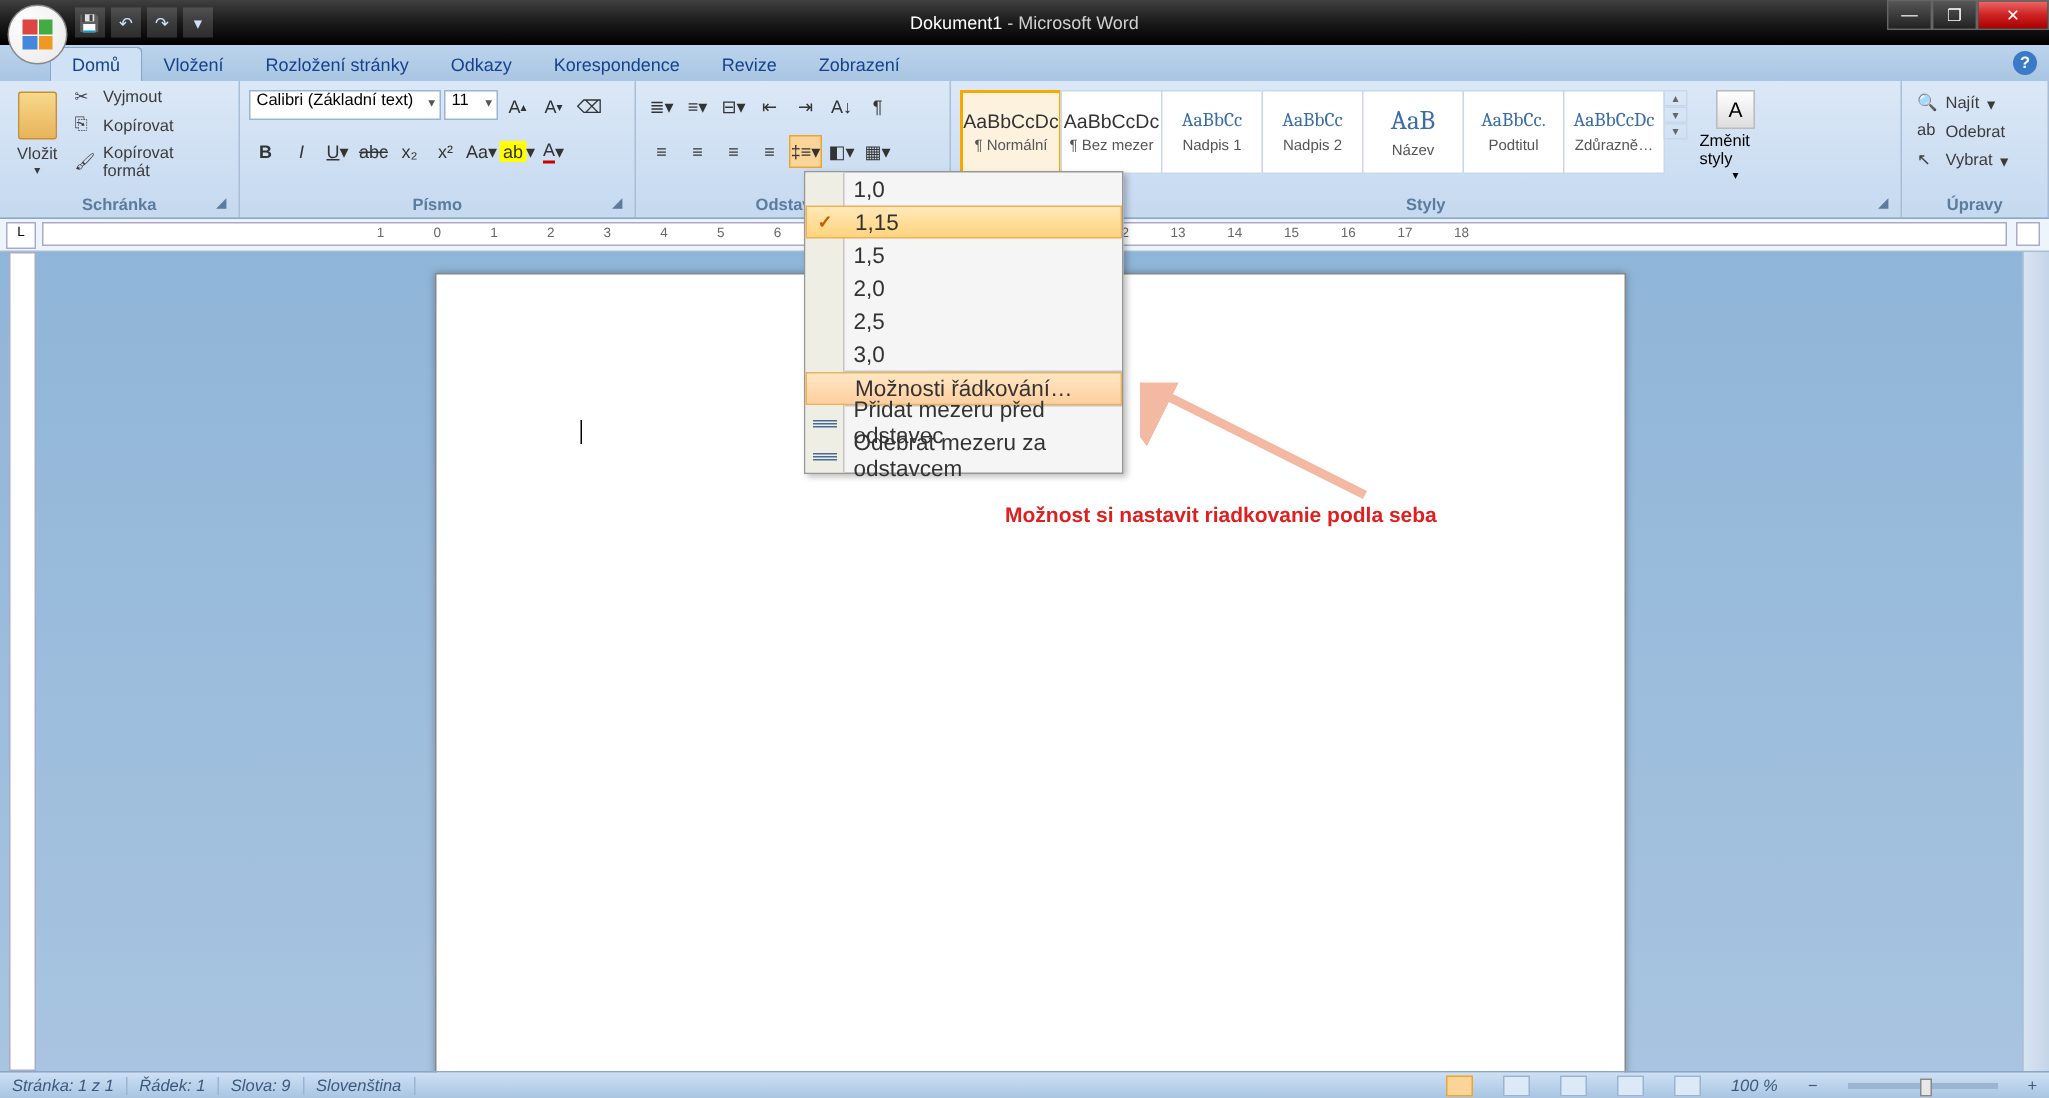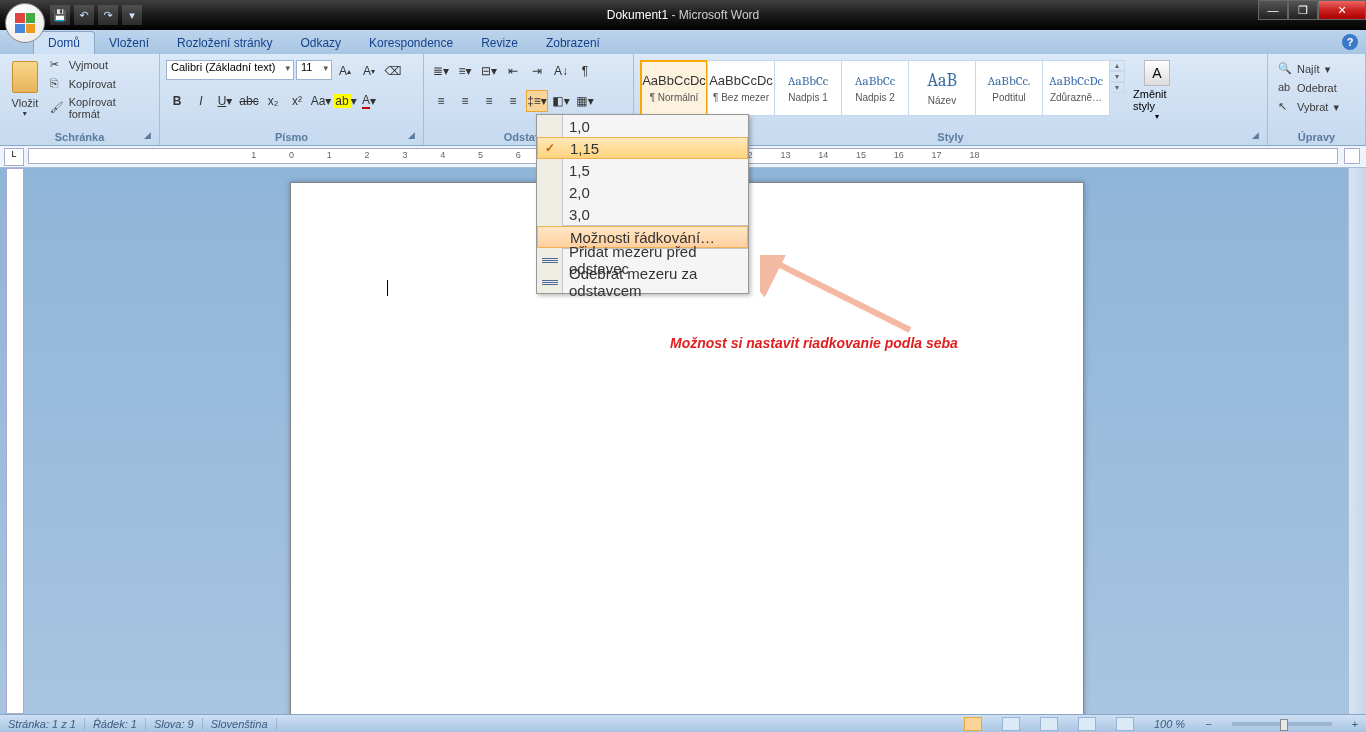--- a/index.html
+++ b/index.html
@@ -82,21 +82,21 @@
 .menu-item { position:relative; height:22px; display:flex; align-items:center; padding-left:32px; font-size:15px; color:#333; }
 .menu-item.checked::before { content:"✓"; position:absolute; left:7px; font-size:12px; color:#c06000; font-weight:bold; }
 .menu-item.checked { background:linear-gradient(to bottom,#ffe8b8,#ffd47e); border:1px solid #f0b056; }
 .menu-item.hover { background:linear-gradient(to bottom,#ffe7c4,#ffcfa0); border:1px solid #f0b056; }
 .menu-sep { height:1px; background:#c5c5c5; margin-left:26px; }
 .menu-icn { position:absolute; left:5px; width:16px; height:16px; display:flex; flex-direction:column; gap:1px; justify-content:center; }
 .menu-icn span { height:1px; background:#4a6a9a; }
 
 
 .arrow { position:absolute; left:760px; top:255px; width:160px; height:80px; pointer-events:none; z-index:45; }
-.annotation { position:absolute; left:670px; top:335px; color:#e02020; font-weight:bold; font-size:14px; z-index:45;font-style:italic; }
+.annotation { position:absolute; left:670px; top:335px; color:#e02020; font-weight:bold; font-size:14px; z-index:45; }
 
 
 .statusbar { position:absolute; bottom:0; left:0; right:0; height:18px; background:linear-gradient(to bottom,#cfe0f4,#a8c5e2); border-top:1px solid #8ba7c7; display:flex; align-items:center; font-size:11px; color:#3b5a7e;font-style:italic; }
 .sb-item { padding:0 8px; border-right:1px solid #9bb4d1; }
 .sb-right { margin-left:auto; display:flex; align-items:center; gap:20px; padding-right:8px; }
 .view-btn { width:18px; height:14px; background:#dce9f7; border:1px solid #9bb4d1; }
 .view-btn.active { background:#fbd49a; border-color:#e8a633; }
 .zoom-slider { width:100px; height:4px; background:#9bb4d1; position:relative; }
 .zoom-slider::after { content:""; position:absolute; left:48px; top:-3px; width:6px; height:10px; background:#e8e8e8; border:1px solid #888; }
 </style>
@@ -320,20 +320,21 @@
   <div class="scrollbar-v"></div>
 </div>
 
 <div class="line-menu">
   <div class="menu-gutter"></div>
   <div id="ls-opts">
       <div class="menu-item">1,0</div>
       <div class="menu-item checked">1,15</div>
       <div class="menu-item">1,5</div>
       <div class="menu-item">2,0</div>
+      <div class="menu-item">2,5</div>
       <div class="menu-item">3,0</div>
     </div>
   <div class="menu-sep"></div>
   <div class="menu-item hover">
       <span>Možnosti řádkování…</span>
     </div>
   <div class="menu-sep"></div>
   <div class="menu-item">
     <span class="menu-icn">
         <span></span>

